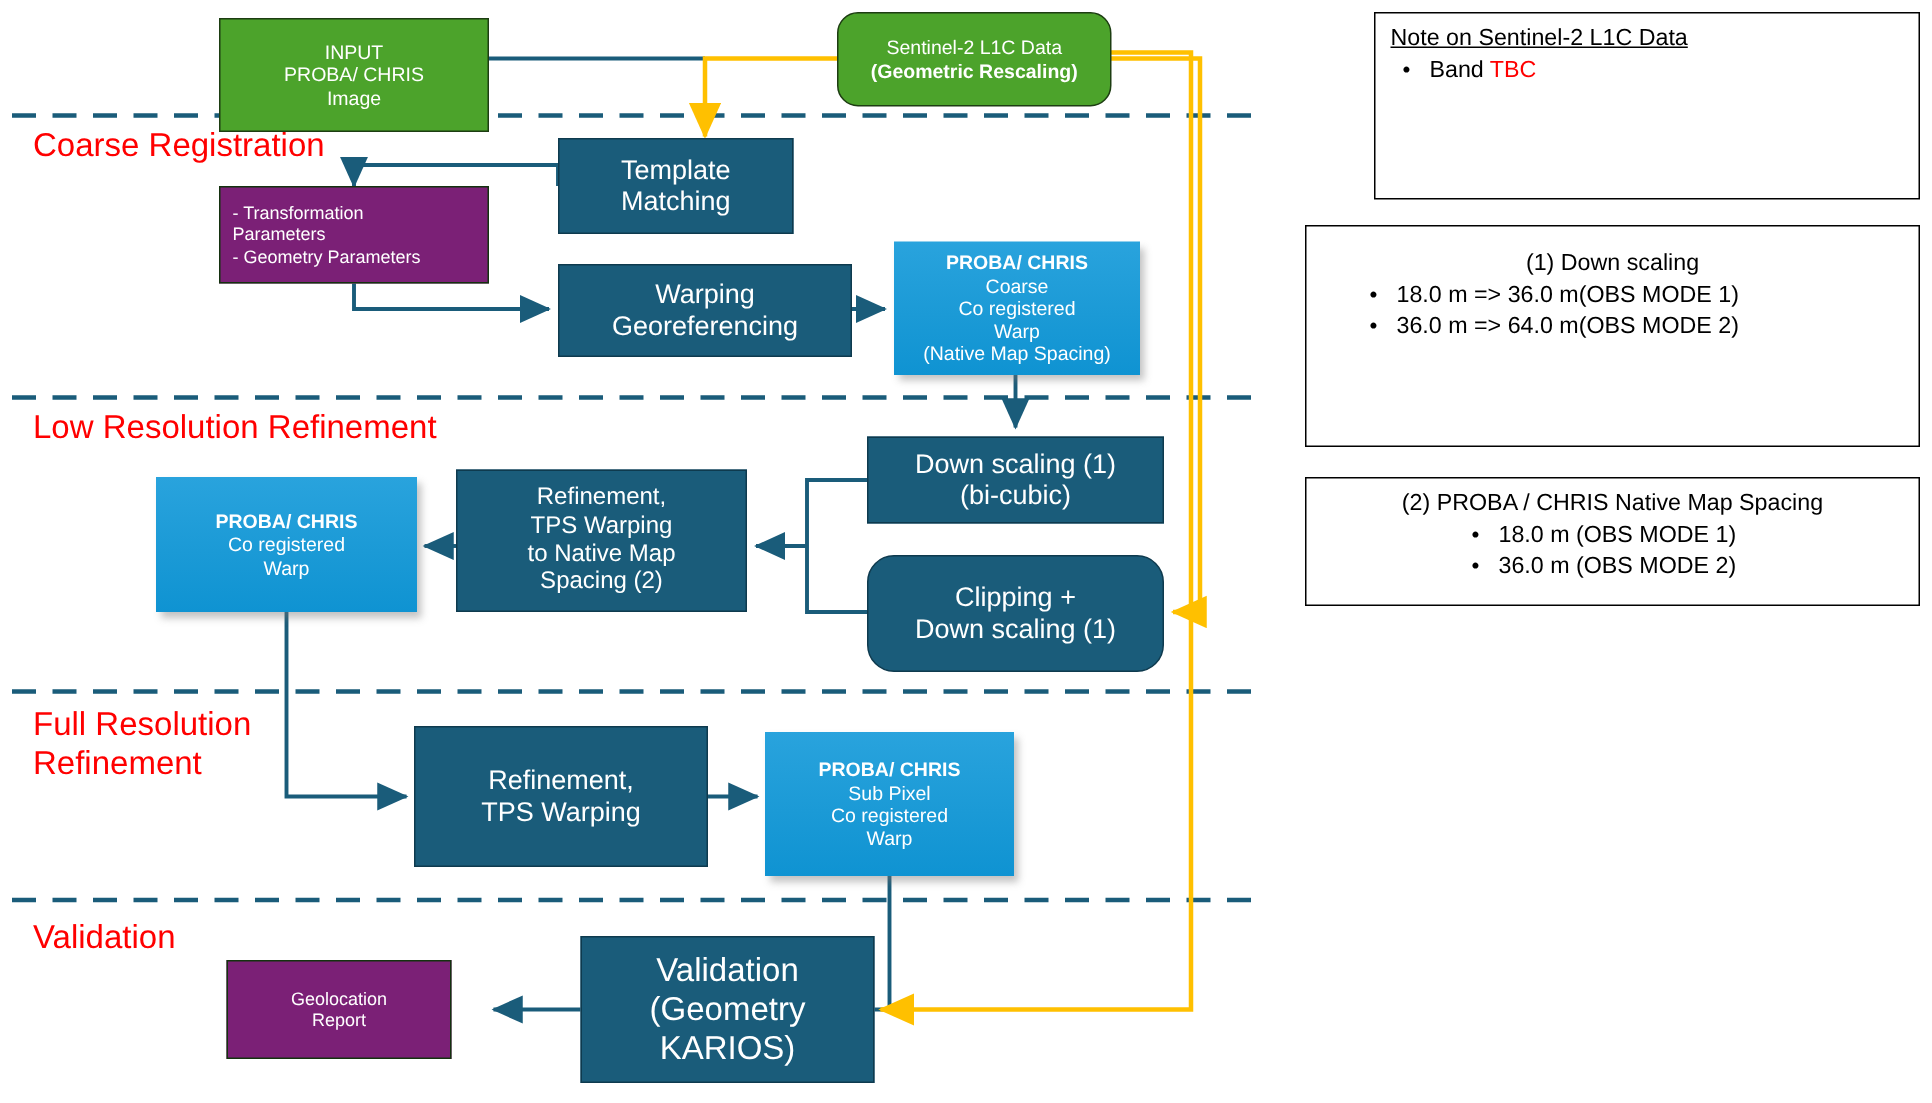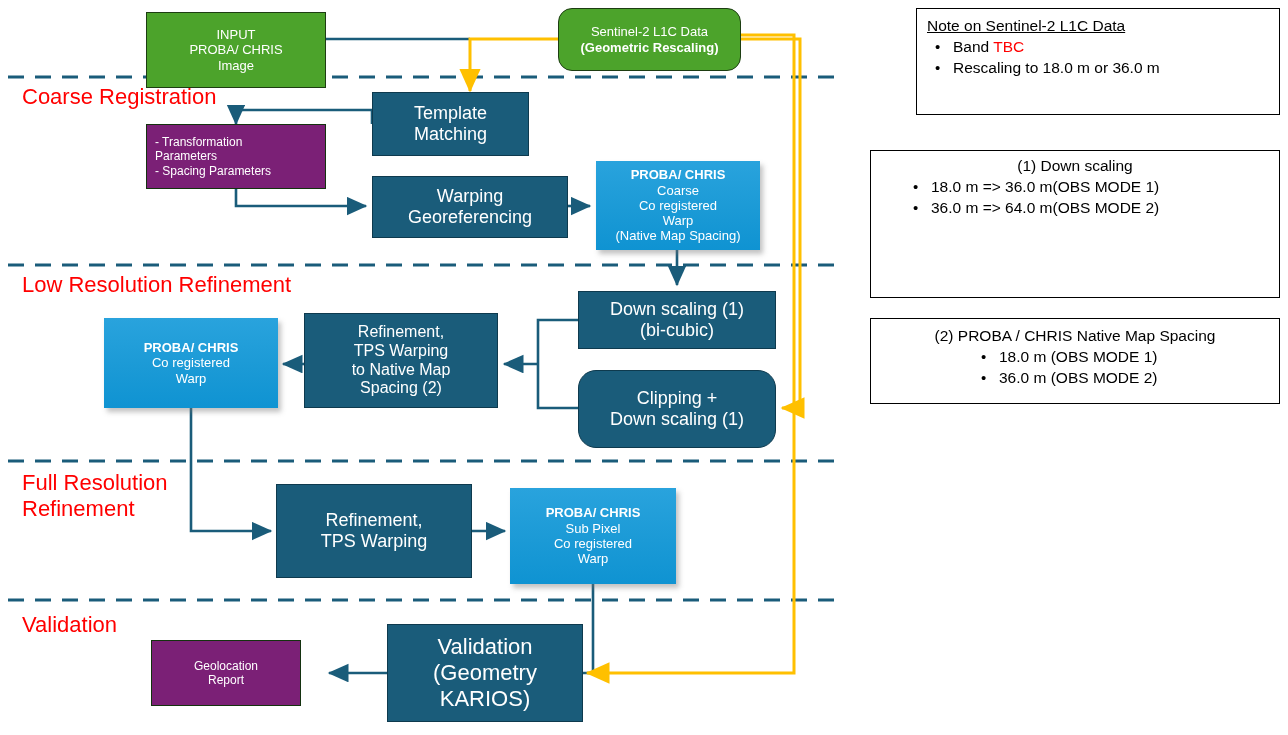--- a/index.html
+++ b/index.html
@@ -110,21 +110,21 @@
 
   <div class="box teal" style="left:372px;top:92px;width:157px;height:64px;">
     <div>Template</div>
     <div>Matching</div>
   </div>
 
   <div class="box purple" style="left:146px;top:124px;width:180px;height:65px;">
     <div class="lines">
       <div>- Transformation</div>
       <div>Parameters</div>
-      <div>- Spacing Parameters</div>
+      <div>- Geometry Parameters</div>
     </div>
   </div>
 
   <div class="box teal" style="left:372px;top:176px;width:196px;height:62px;align-items:center;">
     <div>Warping</div>
     <div>Georeferencing</div>
   </div>
 
   <div class="box cyan" style="left:596px;top:161px;width:164px;height:89px;">
     <b>PROBA/ CHRIS</b>
@@ -173,29 +173,28 @@
     <div>Validation</div>
     <div>(Geometry</div>
     <div>KARIOS)</div>
   </div>
 
   <div class="box purple" style="left:151px;top:640px;width:150px;height:66px;">
     <div>Geolocation</div>
     <div>Report</div>
   </div>
 
-  <div class="note" style="left:916px;top:8px;width:364px;height:107px;padding:8px 10px;">
+  <div class="note" style="left:916px;top:8px;width:364px;height:125px;padding:8px 10px;">
     <div class="title u">Note on Sentinel-2 L1C Data</div>
     <ul>
       <li><span>Band </span><span class="tbc">TBC</span></li>
-      <li><span>Rescaling to 18.0 m or 36.0 m</span></li>
     </ul>
   </div>
 
-  <div class="note" style="left:870px;top:150px;width:410px;height:148px;padding:6px 10px;">
+  <div class="note" style="left:870px;top:150px;width:410px;height:148px;padding:16px 10px;">
     <div class="ctr">(1) Down scaling</div>
     <ul style="padding-left:50px;">
       <li class="nowrap">18.0 m =&gt; 36.0 m(OBS MODE 1)</li>
       <li class="nowrap">36.0 m =&gt; 64.0 m(OBS MODE 2)</li>
     </ul>
   </div>
 
   <div class="note" style="left:870px;top:318px;width:410px;height:86px;padding:8px 10px;">
     <div class="ctr">(2) PROBA / CHRIS Native Map Spacing</div>
     <ul style="padding-left:118px;">

